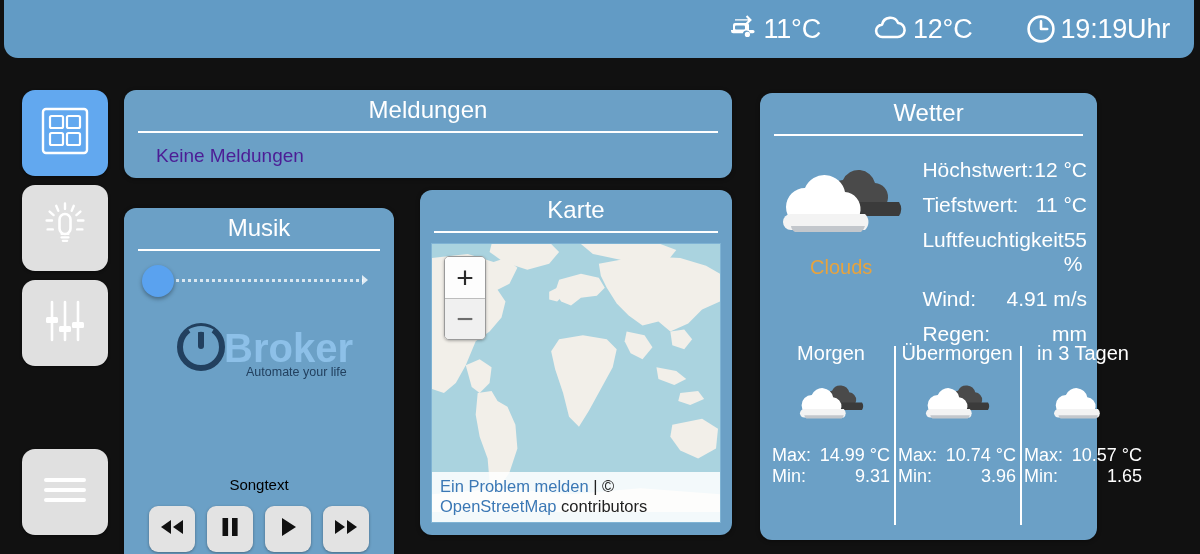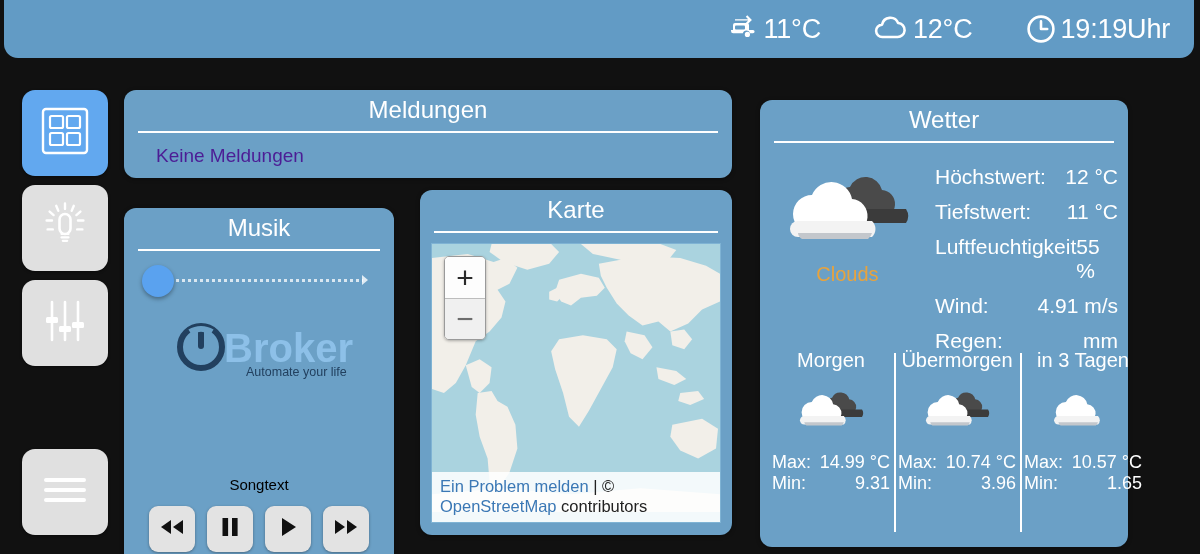--- a/index.html
+++ b/index.html
@@ -143,21 +143,21 @@
   .zoom-btn.minus { background: #f0f0f0; border-top: 1px solid #bdbdbd; color: #6d6d6d; }
   .map-attr {
     position: absolute; left: 0; right: 0; bottom: 0;
     background: rgba(255,255,255,.86);
     font-size: 16.5px; color: #222;
     padding: 4px 6px 5px 8px; line-height: 1.25;
   }
   .map-attr a { color: #3b78b5; text-decoration: none; }
 
   
-  #wetter { left: 760px; top: 100px; width: 368px; height: 447px; }
+  #wetter { left: 760px; top: 93px; width: 337px; height: 447px; }
   .wx-top { display: flex; padding: 10px 0 0 0; height: 190px; }
   .wx-icon-col {
     width: 175px; display: flex; flex-direction: column;
     align-items: center; padding-top: 12px;
   }
   .wx-cond {
     color: #e8a33d; font-size: 20px; margin-top: 8px;
   }
   .wx-rows { flex: 1; padding-right: 10px; padding-top: 12px; }
   .wx-row {

